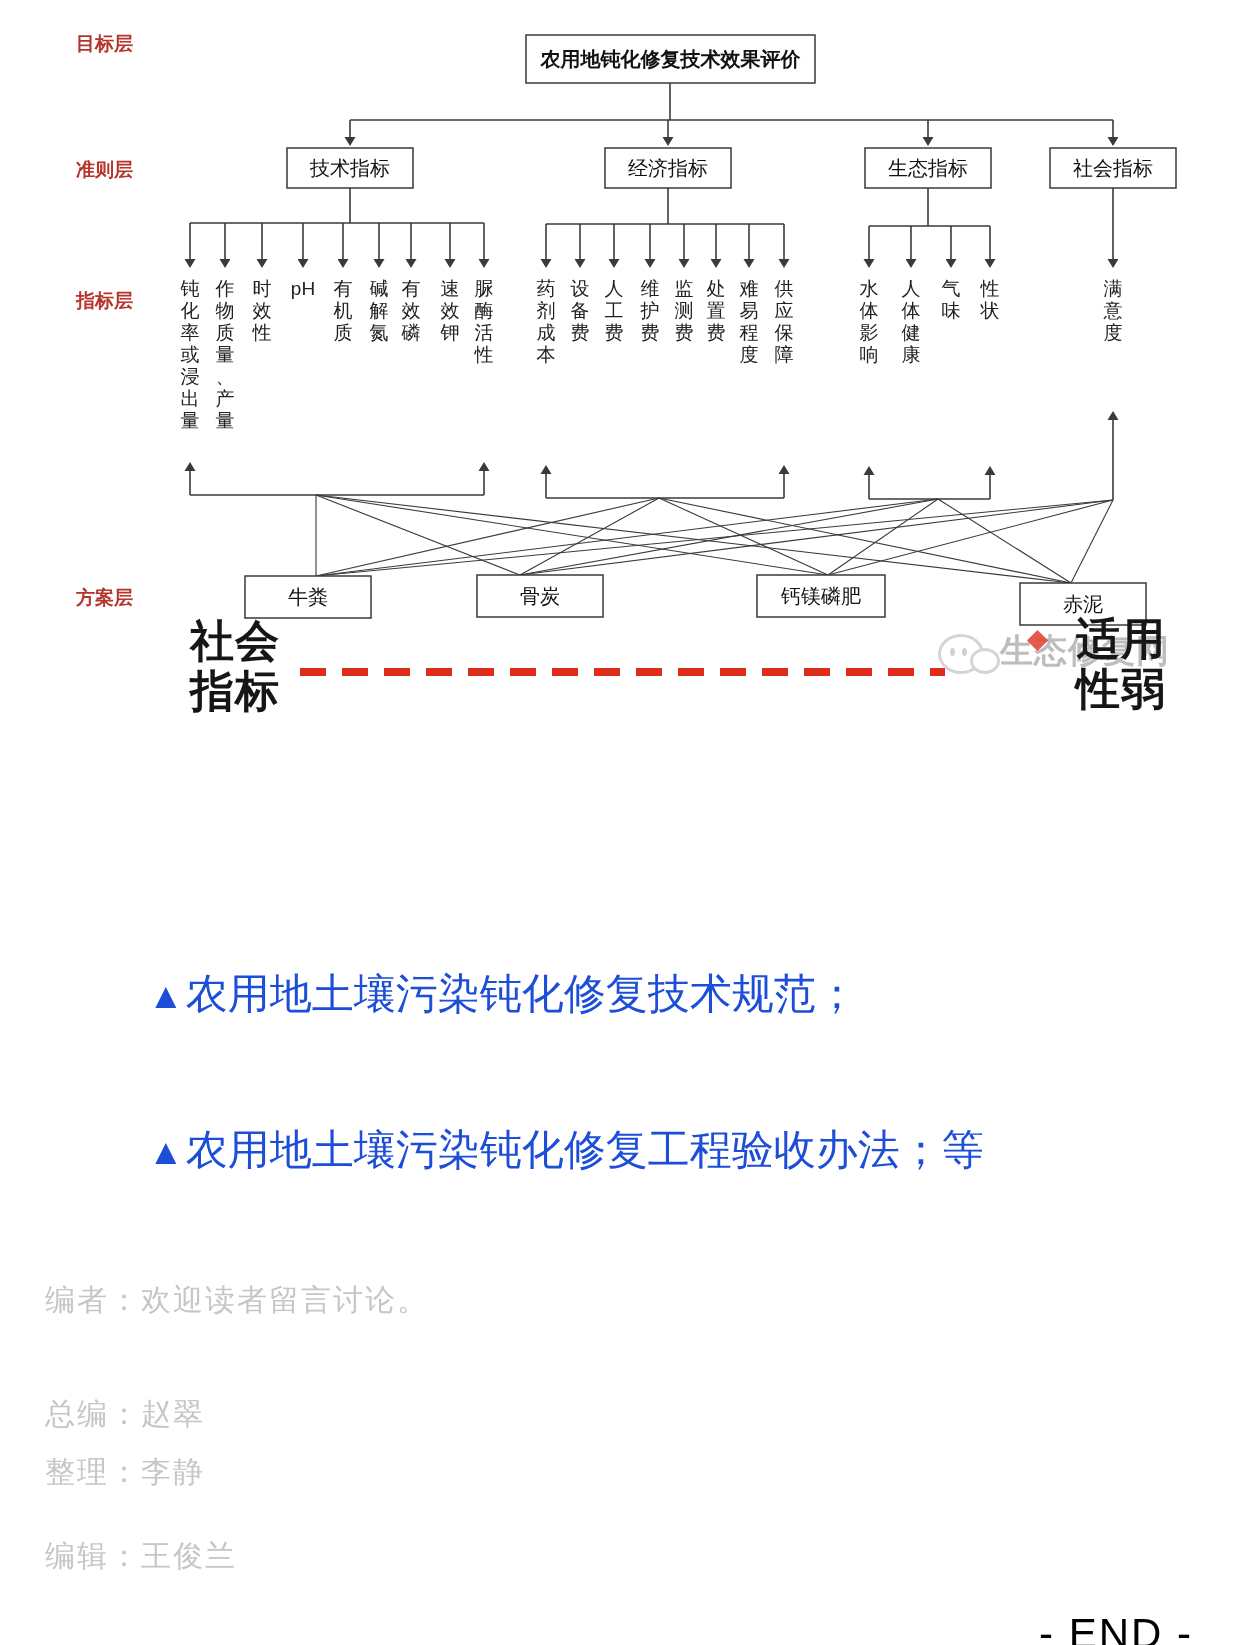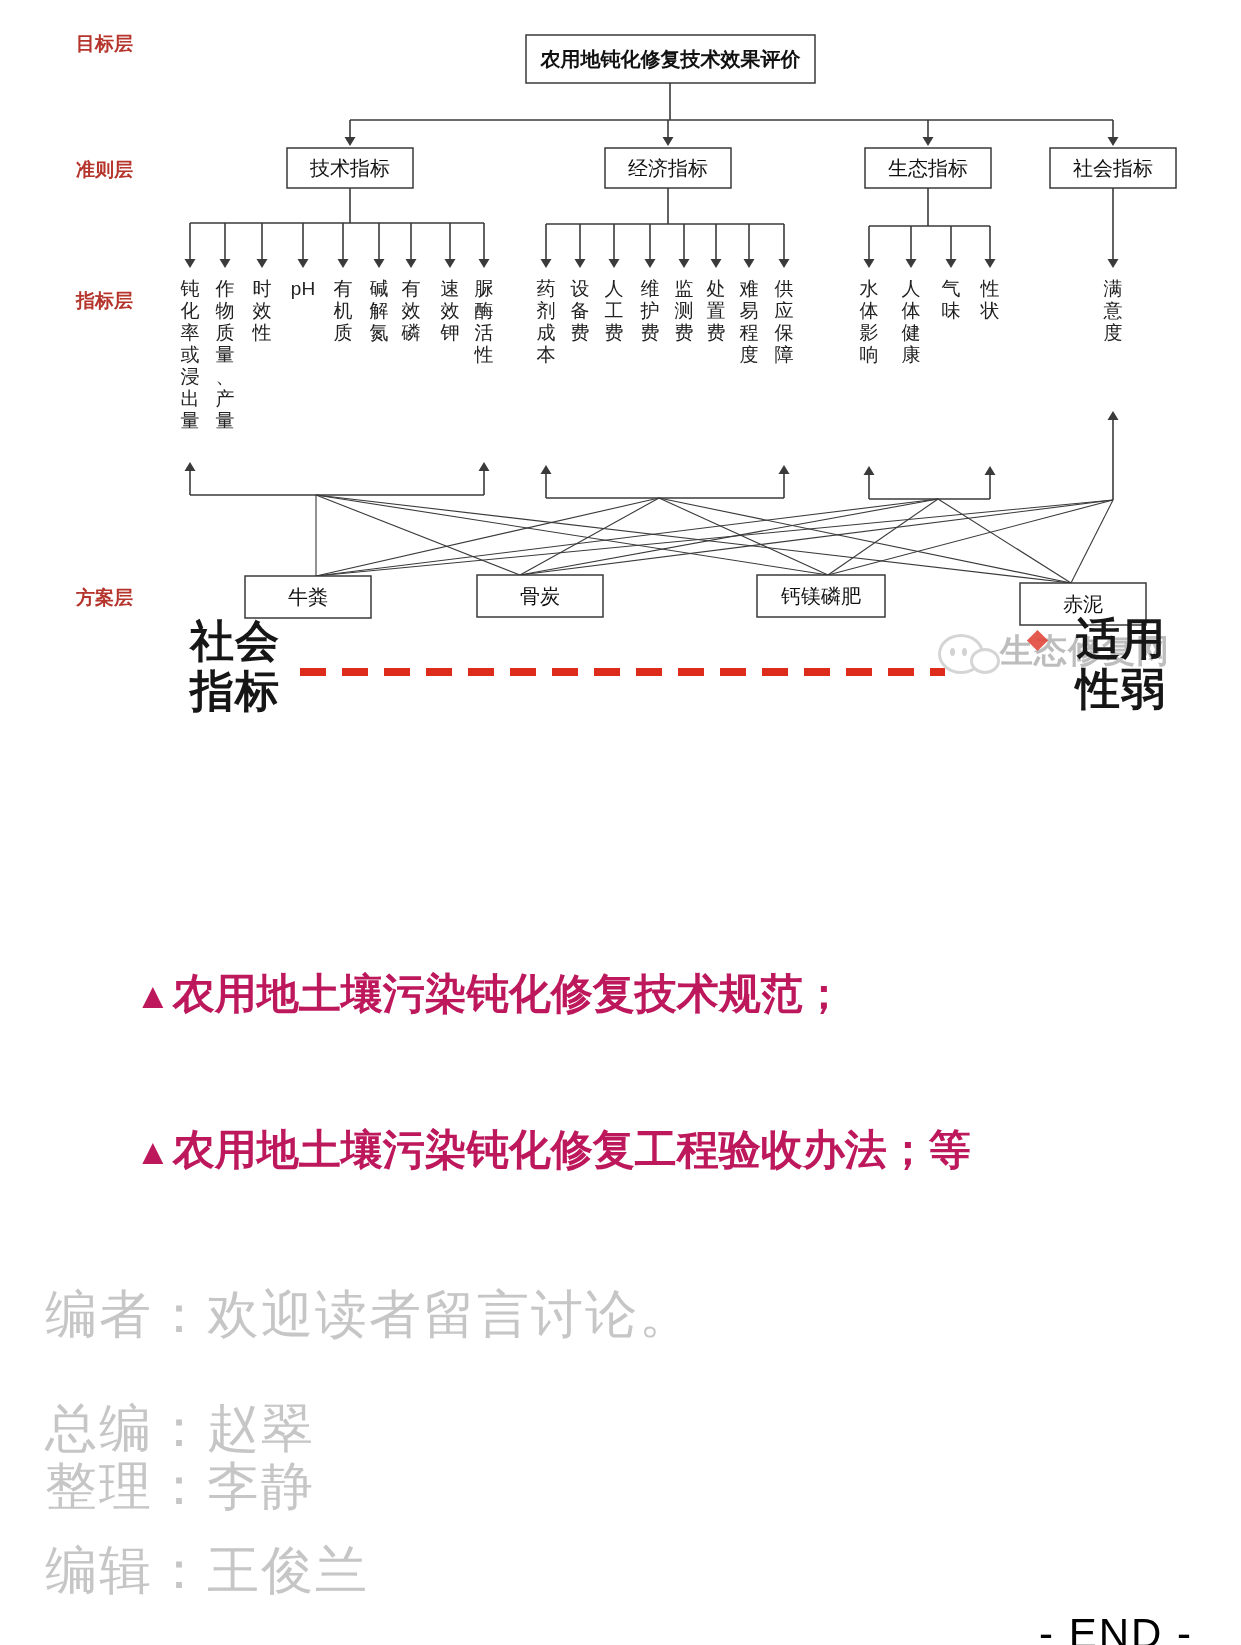--- a/index.html
+++ b/index.html
@@ -25,27 +25,27 @@
   .wm-b2{width:24px;height:20px;border:3px solid #d2d2d2;border-radius:50%;background:#fff;
          margin-left:-14px;margin-top:22px;position:relative;flex:none;}
   .wm-text{font-size:33px;font-weight:bold;color:#b8b8b8;margin-left:0px;letter-spacing:1px;position:relative;white-space:nowrap;}
   .wm-text::before{content:"";position:absolute;left:30px;top:4px;width:15px;height:15px;
                    background:#df392a;transform:rotate(45deg);opacity:.9;}
 
   
   .main-bullet{position:absolute;left:52px;top:862px;font-size:46px;font-weight:bold;
                color:#8a6c44;white-space:nowrap;}
   .main-bullet .marker{font-size:42px;margin-right:18px;}
-  .sub-bullet{position:absolute;left:135px;font-size:42px;font-weight:bold;
-              color:#be185d;white-space:nowrap;}
+  .sub-bullet{position:absolute;left:148px;font-size:42px;font-weight:normal;
+              color:#1d4ed8;white-space:nowrap;}
   .sub-bullet .marker{font-size:36px;margin-right:2px;}
   .sub-0{top:948px;} .sub-1{top:1026px;} .sub-2{top:1104px;}
 
   
-  .credit{position:absolute;left:45px;font-size:52px;color:#c6c6c6;
+  .credit{position:absolute;left:45px;font-size:30px;color:#c6c6c6;
           letter-spacing:2px;white-space:nowrap;}
   .credit-0{top:1262px;} .credit-1{top:1376px;font-family:Liberation Mono, monospace;} .credit-2{top:1434px;} .credit-3{top:1518px;}
 
   .end-footer{position:absolute;left:0;top:1592px;width:100%;text-align:right;
               font-size:42px;font-weight:normal;color:#000000;letter-spacing:2px;}
 </style>
 </head>
 <body>
 
 <div class="page">

